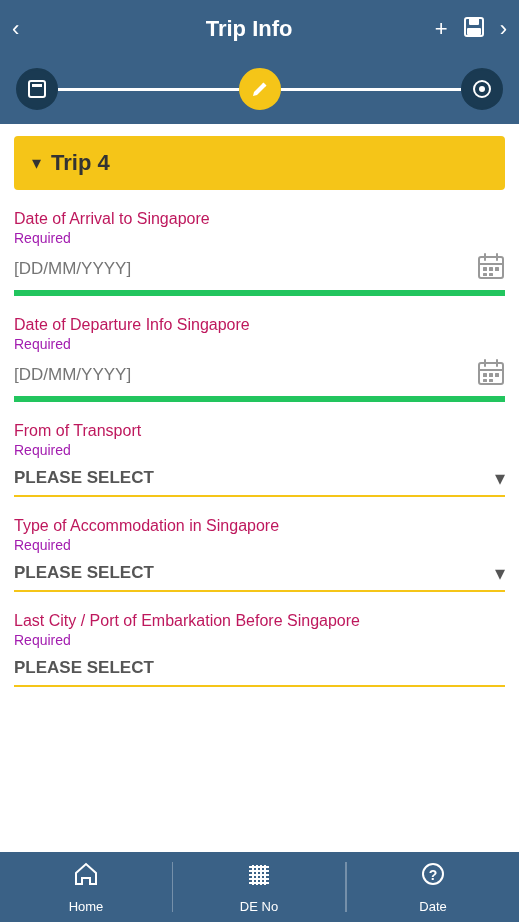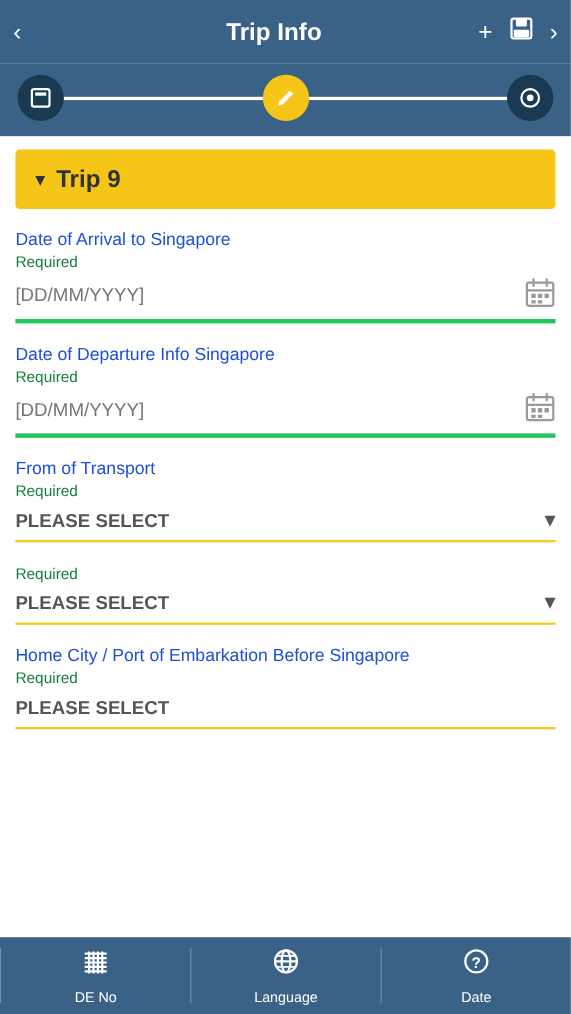--- a/index.html
+++ b/index.html
@@ -109,33 +109,33 @@
       font-size: 18px;
       color: #333;
     }
 
     
     .field-group {
       margin-bottom: 20px;
     }
     .field-label {
       font-size: 16px;
-      color: #1d4ed8;
+      color: #be185d;
       margin-bottom: 2px;
       margin-top: 19px;
     }
     .field-required {
       font-size: 14px;
-      color: #15803d;
+      color: #a21caf;
       margin-bottom: 6px;
     }
     .field-input-row {
       display: flex;
       align-items: center;
-      border-bottom: 4px solid #22c55e;
+      border-bottom: 6px solid #22c55e;
       padding-bottom: 4px;
       justify-content: flex-end;
     }
     .field-input {
       flex: 1;
       border: none;
       outline: none;
       font-size: 17px;
       color: #555;
       background: transparent;
@@ -144,21 +144,21 @@
     .calendar-icon {
       font-size: 22px;
       color: #888;
       cursor: pointer;
       margin-left: 8px;
     }
 
     
     .field-select-row {
       display: flex;
-      align-items: flex-start;
+      align-items: center;
       border-bottom: 2px solid #f5c518;
       padding-bottom: 4px;
     }
     .field-select {
       flex: 1;
       border: none;
       outline: none;
       font-size: 17px;
       font-weight: bold;
       color: #555;
@@ -250,21 +250,21 @@
       <circle cx="11" cy="11" r="8" stroke="white" stroke-width="2" fill="none"></circle>
       <circle cx="11" cy="11" r="3" fill="white"></circle>
     </svg>
   </div>
 </div>
 
 <div class="content">
 
   <div class="trip-accordion">
     <span class="chevron-icon">▾</span>
-    <span class="trip-accordion-label">Trip 9</span>
+    <span class="trip-accordion-label">Trip 4</span>
   </div>
 
   <div class="field-group">
     <div class="field-label">Date of Arrival to Singapore</div>
     <div class="field-required">Required</div>
     <div class="field-input-row">
       <input class="field-input" type="text" placeholder="[DD/MM/YYYY]" style="">
       <span class="calendar-icon">
         <svg class="cal-svg" viewBox="0 0 28 28" fill="none">
           <rect x="2" y="5" width="24" height="21" rx="2" stroke="#999" stroke-width="2" fill="none"></rect>
@@ -307,72 +307,69 @@
     <div class="field-required">Required</div>
     <div class="field-select-row">
       <select class="field-select">
         <option value="">PLEASE SELECT</option>
       </select>
       <span class="dropdown-arrow">▾</span>
     </div>
   </div>
 
   <div class="field-group">
+    <div class="field-label">Type of Accommodation in Singapore</div>
     <div class="field-required">Required</div>
     <div class="field-select-row">
       <select class="field-select">
         <option value="">PLEASE SELECT</option>
       </select>
       <span class="dropdown-arrow">▾</span>
     </div>
   </div>
 
   <div class="field-group">
-    <div class="field-label">Home City / Port of Embarkation Before Singapore</div>
+    <div class="field-label">Last City / Port of Embarkation Before Singapore</div>
     <div class="field-required">Required</div>
     <div class="field-select-row">
       <select class="field-select">
         <option value="">PLEASE SELECT</option>
       </select>
     </div>
   </div>
 
 </div>
 
 <div class="bottom-nav">
+  <div class="nav-item">
+    <span class="nav-icon">
+      <svg width="28" height="28" viewBox="0 0 28 28" fill="none">
+        <path d="M4 13 L14 4 L24 13 L24 24 L18 24 L18 18 L10 18 L10 24 L4 24 Z" stroke="white" stroke-width="2" fill="none"></path>
+      </svg>
+    </span>
+    <span class="nav-label">Home</span>
+  </div>
   <div class="nav-divider"></div>
   <div class="nav-item">
     <span class="nav-icon">
       <svg width="28" height="28" viewBox="0 0 28 28" fill="none">
         <line x1="4" y1="7" x2="24" y2="7" stroke="white" stroke-width="2"></line>
         <line x1="4" y1="11" x2="24" y2="11" stroke="white" stroke-width="2"></line>
         <line x1="4" y1="15" x2="24" y2="15" stroke="white" stroke-width="2"></line>
         <line x1="4" y1="19" x2="24" y2="19" stroke="white" stroke-width="2"></line>
         <line x1="4" y1="23" x2="24" y2="23" stroke="white" stroke-width="2"></line>
         <line x1="8" y1="5" x2="8" y2="25" stroke="white" stroke-width="2"></line>
         <line x1="12" y1="5" x2="12" y2="25" stroke="white" stroke-width="2"></line>
         <line x1="16" y1="5" x2="16" y2="25" stroke="white" stroke-width="2"></line>
         <line x1="20" y1="5" x2="20" y2="25" stroke="white" stroke-width="2"></line>
       </svg>
     </span>
     <span class="nav-label">DE No</span>
   </div>
   <div class="nav-divider"></div>
-  <div class="nav-item">
-    <span class="nav-icon">
-      <svg width="28" height="28" viewBox="0 0 28 28" fill="none">
-        <circle cx="14" cy="14" r="10" stroke="white" stroke-width="2" fill="none"></circle>
-        <ellipse cx="14" cy="14" rx="4" ry="10" stroke="white" stroke-width="2" fill="none"></ellipse>
-        <line x1="4" y1="14" x2="24" y2="14" stroke="white" stroke-width="2"></line>
-        <line x1="5" y1="9" x2="23" y2="9" stroke="white" stroke-width="1.5"></line>
-        <line x1="5" y1="19" x2="23" y2="19" stroke="white" stroke-width="1.5"></line>
-      </svg>
-    </span>
-    <span class="nav-label">Language</span>
-  </div>
   <div class="nav-divider"></div>
   <div class="nav-item">
     <span class="nav-icon">
       <svg width="28" height="28" viewBox="0 0 28 28" fill="none">
         <circle cx="14" cy="14" r="10" stroke="white" stroke-width="2" fill="none"></circle>
         <text x="14" y="20" text-anchor="middle" fill="white" font-size="14" font-family="Arial" font-weight="bold">?</text>
       </svg>
     </span>
     <span class="nav-label">Date</span>
   </div>

